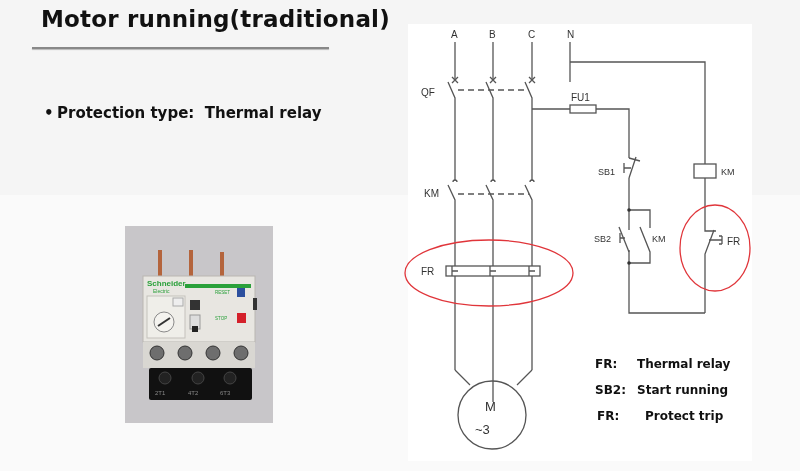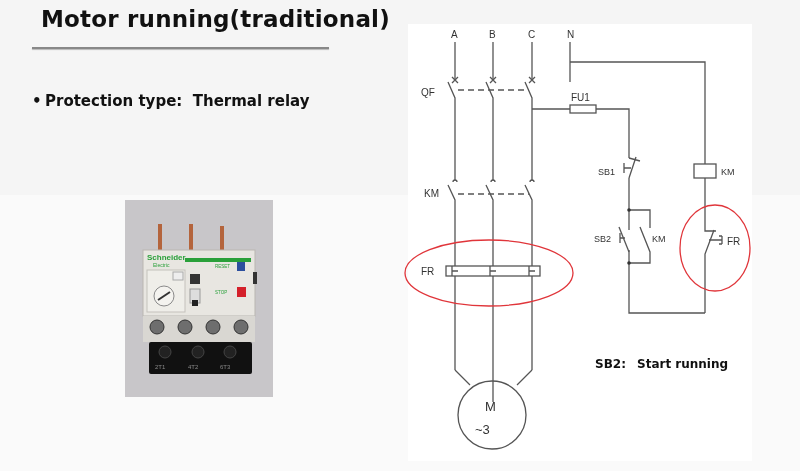--- a/index.html
+++ b/index.html
@@ -12,28 +12,28 @@
   .band-bot { position: absolute; left: 0; top: 195px; width: 800px; height: 276px; background: #fafafa; }
   .title {
     position: absolute; left: 41px; top: 6px;
     font-family: "DejaVu Sans", sans-serif; font-weight: bold; font-size: 23px;
     color: #111; letter-spacing: 0.2px; white-space: nowrap;
   }
   .title-rule {
     position: absolute; left: 32px; top: 47px; width: 297px; height: 2px;
     background: #888; box-shadow: 0 1px 1px rgba(0,0,0,0.25);
   }
-  .bullets { position: absolute; left: 32px; top: 90px; margin: 0; padding: 0; list-style: none; }
+  .bullets { position: absolute; left: 32px; top: 90px; margin: 12px; padding: 0; list-style: none; }
   .bullets li {
     font-family: "DejaVu Sans", sans-serif; font-weight: bold; font-size: 15px;
     color: #111; height: 34px; line-height: 22px; white-space: pre;
   }
   .bullets li .dot { display: inline-block; width: 13px; }
   .photo {
-    position: absolute; left: 125px; top: 200px; width: 148px; height: 197px;
+    position: absolute; left: 125px; top: 226px; width: 148px; height: 197px;
     background: #c8c6c9;
   }
   .panel { position: absolute; left: 408px; top: 24px; width: 344px; height: 437px; background: #ffffff; }
   .legend { position: absolute; left: 595px; top: 355px; }
   .legend .row {
     font-family: "DejaVu Sans", sans-serif; font-weight: bold; font-size: 12px;
     color: #111; height: 26px; line-height: 18px; white-space: nowrap;
   }
   .legend .k { display: inline-block; width: 42px; }
   .legend .row.last .k { width: 48px; padding-left: 2px; }
@@ -177,14 +177,16 @@
     <text x="594" y="242" font-size="9">SB2</text>
     <text x="652" y="242" font-size="9">KM</text>
     <text x="721" y="175" font-size="9">KM</text>
     <text x="727" y="245">FR</text>
     <text x="485" y="411" font-size="13">M</text>
     <text x="475" y="434" font-size="13">~3</text>
   </g>
 </svg>
 
 <div class="legend">
+  <div class="row"><span class="k">FR:</span><span>Thermal relay</span></div>
   <div class="row"><span class="k">SB2:</span><span>Start running</span></div>
+  <div class="row last"><span class="k">FR:</span><span>Protect trip</span></div>
 </div>
 
 </body></html>

